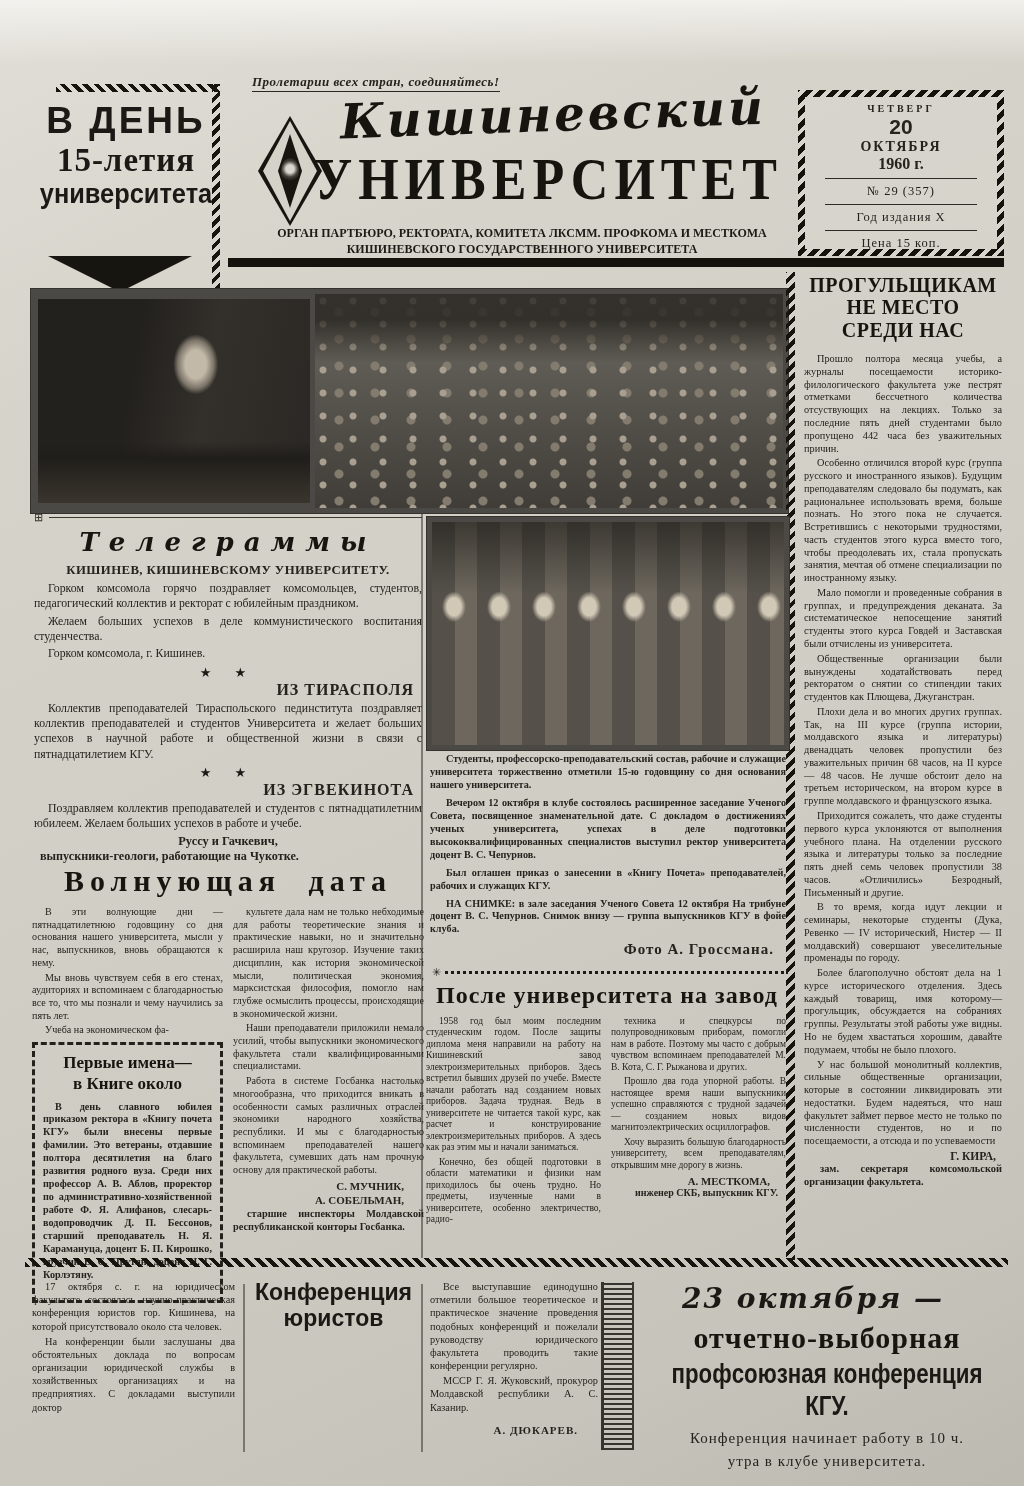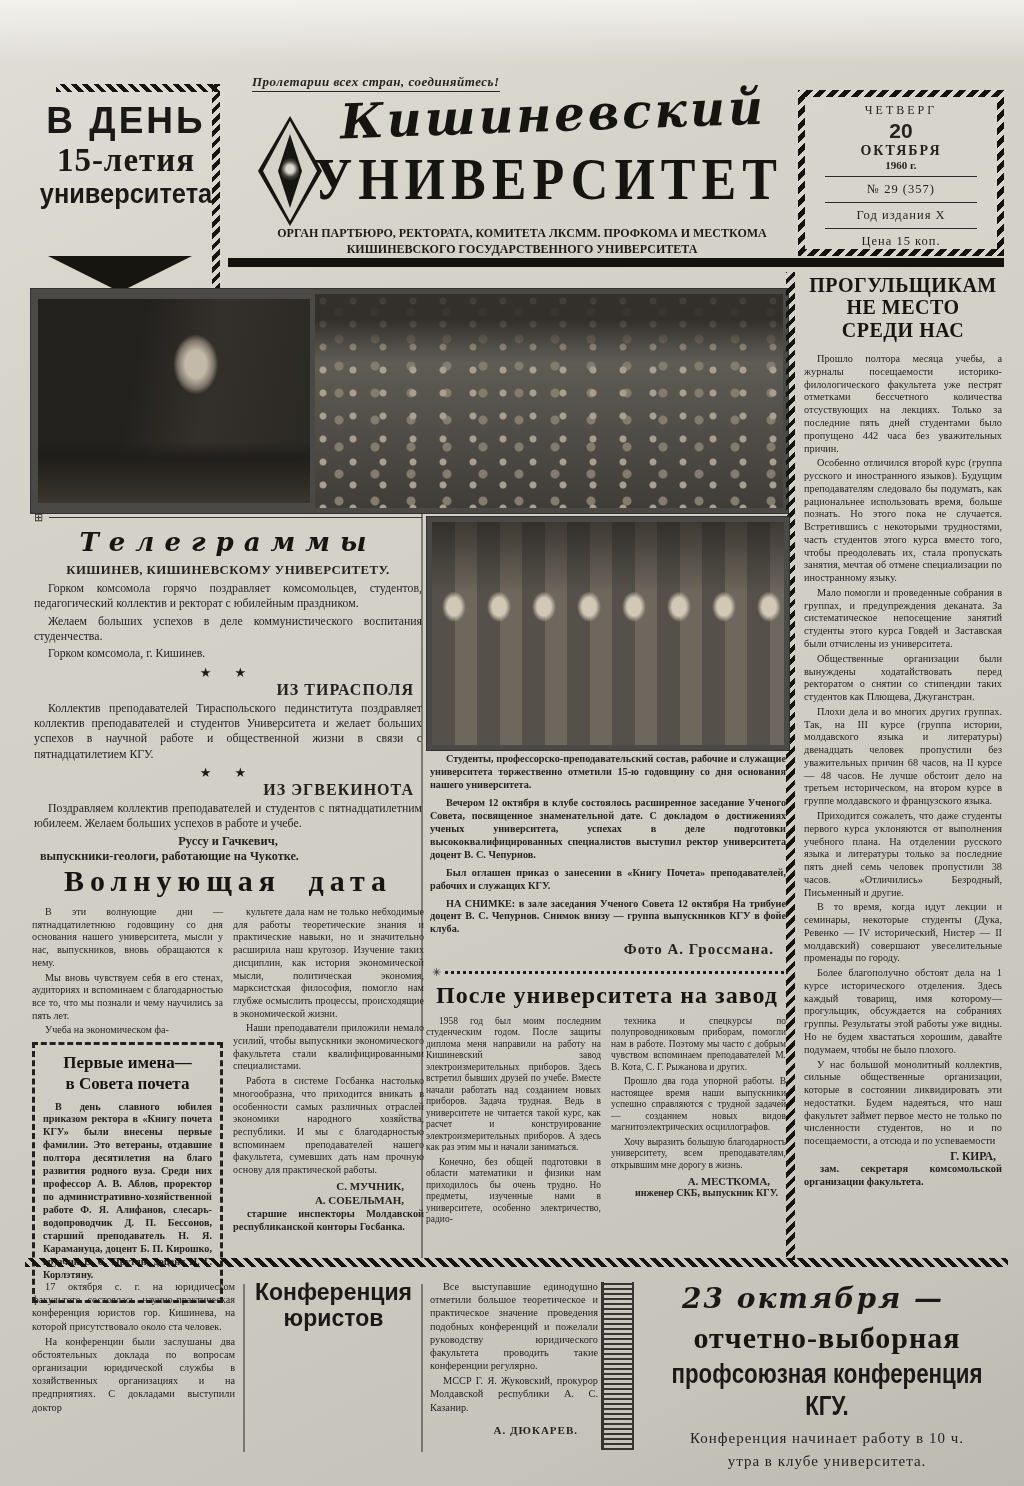--- a/index.html
+++ b/index.html
@@ -31,24 +31,24 @@
       border-radius:50%;background:radial-gradient(circle at 50% 42%,#d9d6cd 0 4px,#43403a 8px,#17150f 12px);}
   .title-script{position:absolute;left:340px;top:86px;font-family:"DejaVu Serif",serif;font-style:italic;
       font-weight:700;font-size:48px;letter-spacing:3px;transform:rotate(-2deg);color:#16140f;}
   .title-caps{position:absolute;left:314px;top:146px;font-family:"Liberation Serif",serif;font-weight:700;
       font-size:52px;letter-spacing:6px;transform:scaleY(1.12);transform-origin:top left;color:#16140f;}
   .subtitle{position:absolute;left:253px;top:226px;width:538px;text-align:center;font-weight:700;
       font-size:12px;line-height:1.3;color:#1d1b16;}
   .issue-box{position:absolute;left:798px;top:90px;width:206px;height:166px;box-sizing:border-box;
       border:7px solid #14120d;border-image:repeating-linear-gradient(-45deg,#14120d 0 5px,#d8d5cc 5px 9px) 7;
       padding:6px 10px;text-align:center;background:rgba(222,219,211,.35);}
-  .ib-weekday{font-weight:400;font-size:12px;letter-spacing:3px;}
+  .ib-weekday{font-weight:700;font-size:10px;letter-spacing:3px;}
   .ib-day{font-weight:800;font-size:21px;font-family:"Liberation Sans",sans-serif;line-height:1;margin-top:2px;}
   .ib-month{font-weight:800;font-size:14px;letter-spacing:2px;margin-top:2px;}
-  .ib-year{font-weight:700;font-size:11px;}
+  .ib-year{font-weight:700;font-size:16px;}
   .ib-small{font-size:12.5px;letter-spacing:1px;}
   .masthead-bar{position:absolute;left:228px;top:258px;width:776px;height:9px;background:#14120d;}
 
   
   .photo{position:absolute;border:1px solid #34322d;background:#4b4945;overflow:hidden;}
   .photo1{left:30px;top:288px;width:757px;height:224px;}
   .photo1-speaker{position:absolute;left:7px;top:10px;width:272px;height:204px;background:
       radial-gradient(ellipse 30px 40px at 58% 32%,#c3b9a8 0 35%,#7b7468 60%,rgba(0,0,0,0) 75%),
       linear-gradient(180deg,rgba(0,0,0,0) 70%,#201e1b 78%,#3a352d 100%),
       linear-gradient(100deg,#23211e 0 35%,#33302b 60%,#2a2824 100%);}
@@ -244,21 +244,21 @@
   <section class="exciting">
     <h1 class="exc-title">Волнующая дата</h1>
     <div class="cols">
       <div class="exc-col">
         <p class="para">В эти волнующие дни — пятнадцатилетнюю годовщину со дня основания нашего университета, мысли у нас, выпускников, вновь обращаются к нему.</p>
         <p class="para">Мы вновь чувствуем себя в его стенах, аудиториях и вспоминаем с благодарностью все то, что мы познали и чему научились за пять лет.</p>
         <p class="para">Учеба на экономическом фа-</p>
         <div class="honor-box">
           <div class="hb-title">
             <span>Первые имена—</span><br>
-            <span>в Совета почета</span>
+            <span>в Книге около</span>
           </div>
           <p class="hb-body">В день славного юбилея приказом ректора в «Книгу почета КГУ» были внесены первые фамилии. Это ветераны, отдавшие полтора десятилетия на благо развития родного вуза. Среди них профессор А. В. Аблов, проректор по административно-хозяйственной работе Ф. Я. Алифанов, слесарь-водопроводчик Д. П. Бессонов, старший преподаватель Н. Я. Карамануца, доцент Б. П. Кирошко, грузчик В. С. Прутян, доцент Н. Г. Корлэтяну.</p>
         </div>
       </div>
       <div class="exc-col">
         <p class="para">культете дала нам не только небходимые для работы теоретические знания и практические навыки, но и значительно расширила наш кругозор. Изучение таких дисциплин, как история экономической мысли, политическая экономия, марксистская философия, помогло нам глубже осмыслить процессы, происходящие в экономической жизни.</p>
         <p class="para">Наши преподаватели приложили немало усилий, чтобы выпускники экономического факультета стали квалифицированными специалистами.</p>
         <p class="para">Работа в системе Госбанка настолько многообразна, что приходится вникать в особенности самых различных отраслей экономики народного хозяйства, республики. И мы с благодарностью вспоминаем преподавателей нашего факультета, сумевших дать нам прочную основу для практической работы.</p>
         <div class="exc-sig">С. МУЧНИК,</div>
         <div class="exc-sig">А. СОБЕЛЬМАН,</div>

